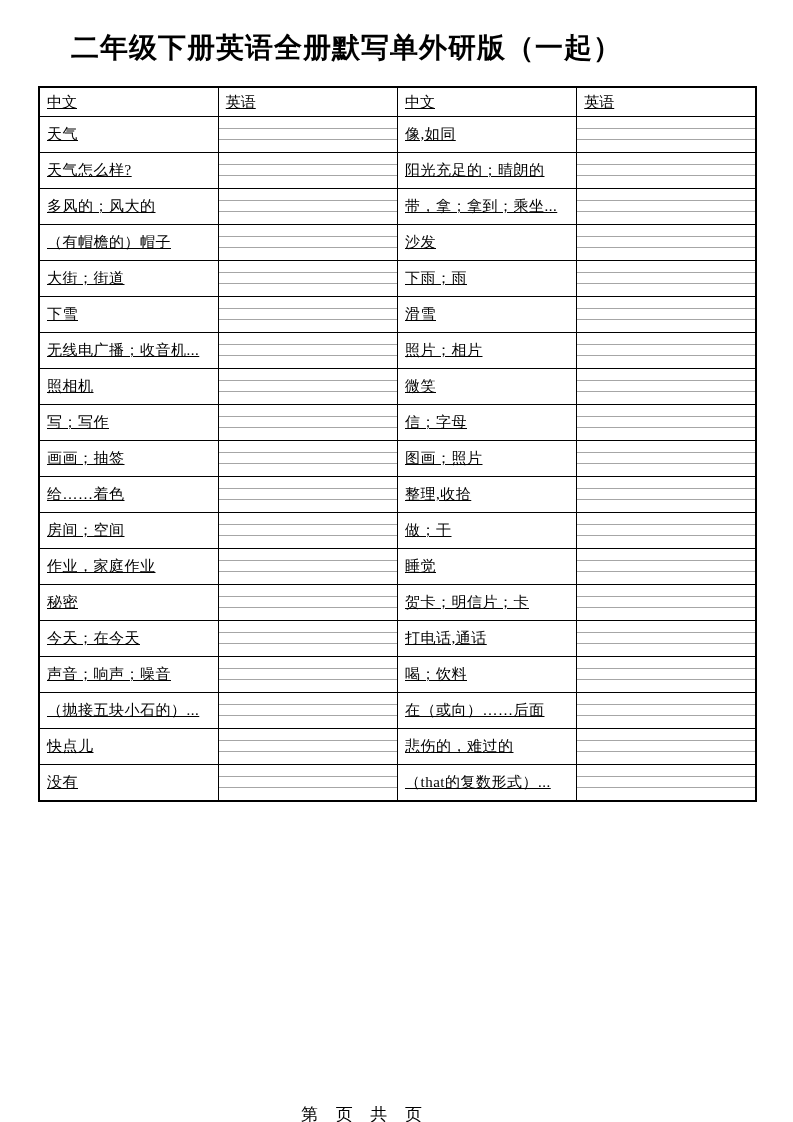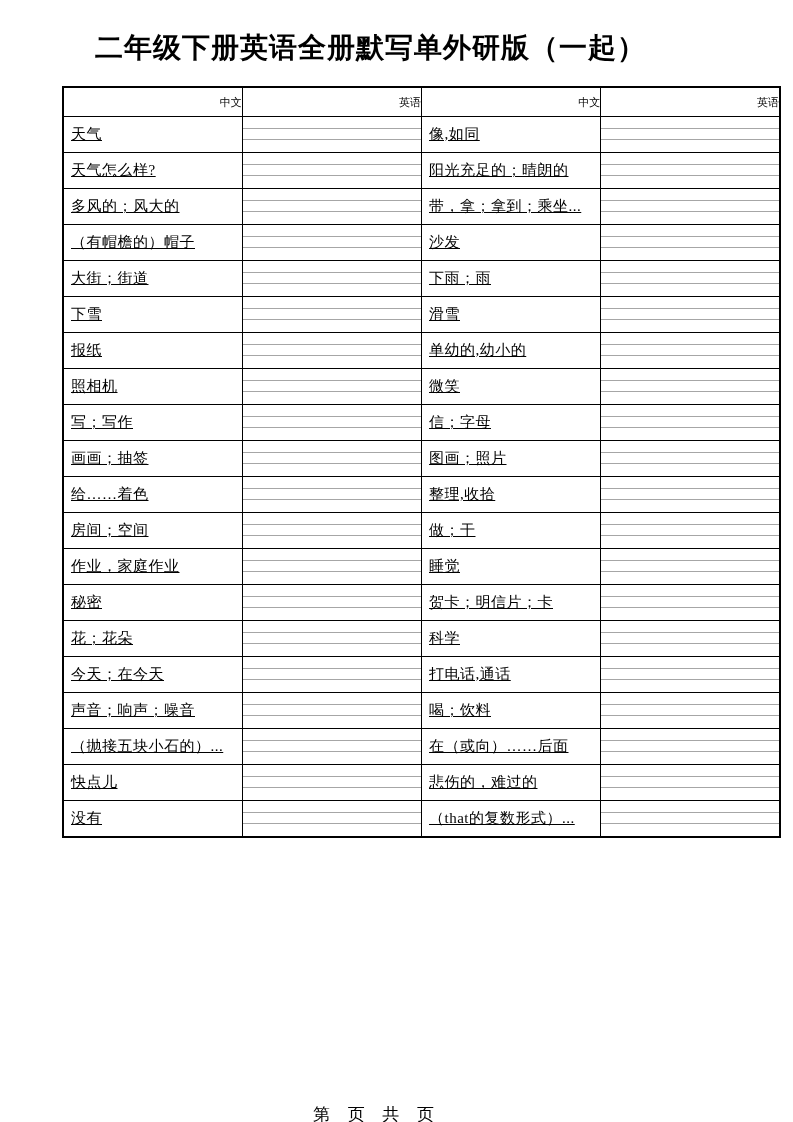--- a/index.html
+++ b/index.html
@@ -11,21 +11,20 @@
     width: 793px;
     height: 1122px;
     font-family: "Liberation Serif", "DejaVu Serif", serif;
     color: #000000;
     overflow: hidden;
   }
   .page {
     width: 693px;
     height: 1122px;
     position: relative;
-    padding-left: 24px;
   }
   .doc-title {
     margin: 0;
     padding-top: 32px;
     padding-bottom: 22px;
     text-align: center;
     font-size: 28px;
     font-weight: bold;
     letter-spacing: 1px;
     line-height: 1.15;
@@ -38,24 +37,25 @@
     border: 2px solid #000000;
   }
   table.vocab col { width: 25%; }
   th, td {
     border: 1px solid #000000;
     padding: 0;
     font-weight: normal;
   }
   th.hdr {
     height: 28px;
-    text-align: right;
+    text-align: left;
     padding-left: 7px;
-    font-size: 11px;
+    font-size: 15px;
     vertical-align: middle;
+    text-decoration: underline;
   }
   td.zh {
     height: 35px;
     font-size: 15px;
     padding-left: 7px;
     vertical-align: middle;
     letter-spacing: 0.5px;
     white-space: nowrap;
     overflow: hidden;
     text-decoration: underline;
@@ -175,26 +175,26 @@
             <div class="wl wl1"></div>
             <div class="wl wl2"></div>
           </td>
           <td class="zh">滑雪</td>
           <td class="en">
             <div class="wl wl1"></div>
             <div class="wl wl2"></div>
           </td>
         </tr>
         <tr>
-          <td class="zh">报纸</td>
-          <td class="en">
-            <div class="wl wl1"></div>
-            <div class="wl wl2"></div>
-          </td>
-          <td class="zh">单幼的,幼小的</td>
+          <td class="zh">无线电广播；收音机...</td>
+          <td class="en">
+            <div class="wl wl1"></div>
+            <div class="wl wl2"></div>
+          </td>
+          <td class="zh">照片；相片</td>
           <td class="en">
             <div class="wl wl1"></div>
             <div class="wl wl2"></div>
           </td>
         </tr>
         <tr>
           <td class="zh">照相机</td>
           <td class="en">
             <div class="wl wl1"></div>
             <div class="wl wl2"></div>
@@ -265,32 +265,20 @@
             <div class="wl wl2"></div>
           </td>
         </tr>
         <tr>
           <td class="zh">秘密</td>
           <td class="en">
             <div class="wl wl1"></div>
             <div class="wl wl2"></div>
           </td>
           <td class="zh">贺卡；明信片；卡</td>
-          <td class="en">
-            <div class="wl wl1"></div>
-            <div class="wl wl2"></div>
-          </td>
-        </tr>
-        <tr>
-          <td class="zh">花；花朵</td>
-          <td class="en">
-            <div class="wl wl1"></div>
-            <div class="wl wl2"></div>
-          </td>
-          <td class="zh">科学</td>
           <td class="en">
             <div class="wl wl1"></div>
             <div class="wl wl2"></div>
           </td>
         </tr>
         <tr>
           <td class="zh">今天；在今天</td>
           <td class="en">
             <div class="wl wl1"></div>
             <div class="wl wl2"></div>

